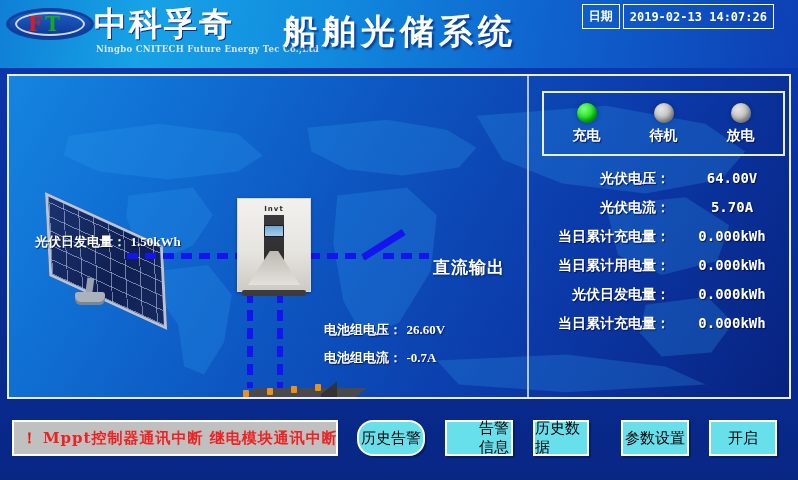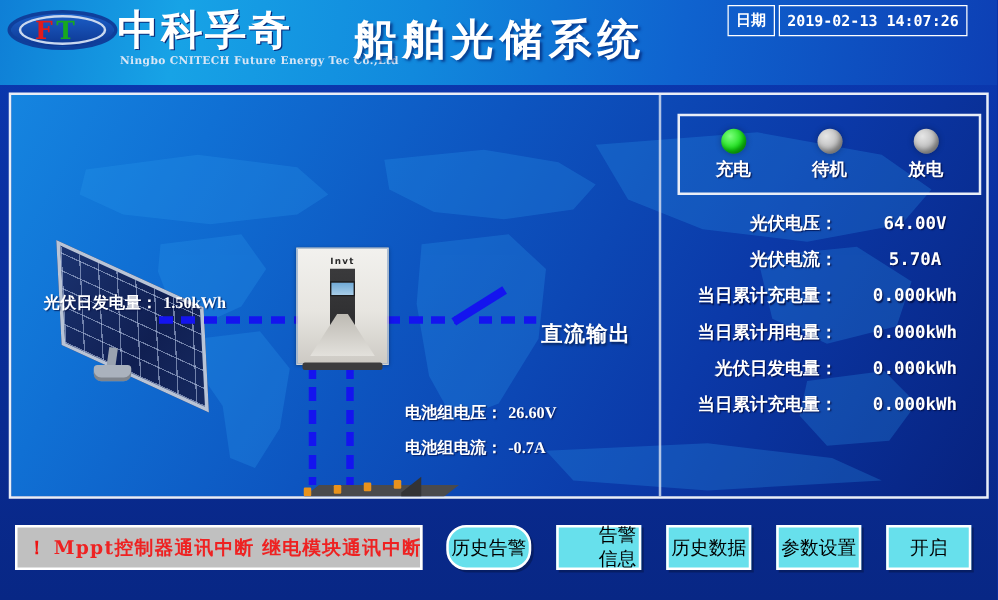--- a/index.html
+++ b/index.html
@@ -289,17 +289,17 @@
 
   </div>
 
   <div class="alarmbox">
     <span class="alarm-bang">！</span>
     <span class="alarm-text">Mppt控制器通讯中断  继电模块通讯中断</span>
   </div>
 
   <div class="btn" style="left:357px;width:68px;border-radius:16px;">历史告警</div>
   <div class="btn" style="left:445px;width:68px;padding-left:32px;">告警信息</div>
-  <div class="btn" style="left:533px;width:68px;font-family:Liberation Serif, serif;">历史数据</div>
+  <div class="btn" style="left:533px;width:56px;font-family:Liberation Serif, serif;">历史数据</div>
   <div class="btn" style="left:621px;width:68px;">参数设置</div>
   <div class="btn" style="left:709px;width:68px;">开启</div>
 
 </div>
 
 </body></html>

